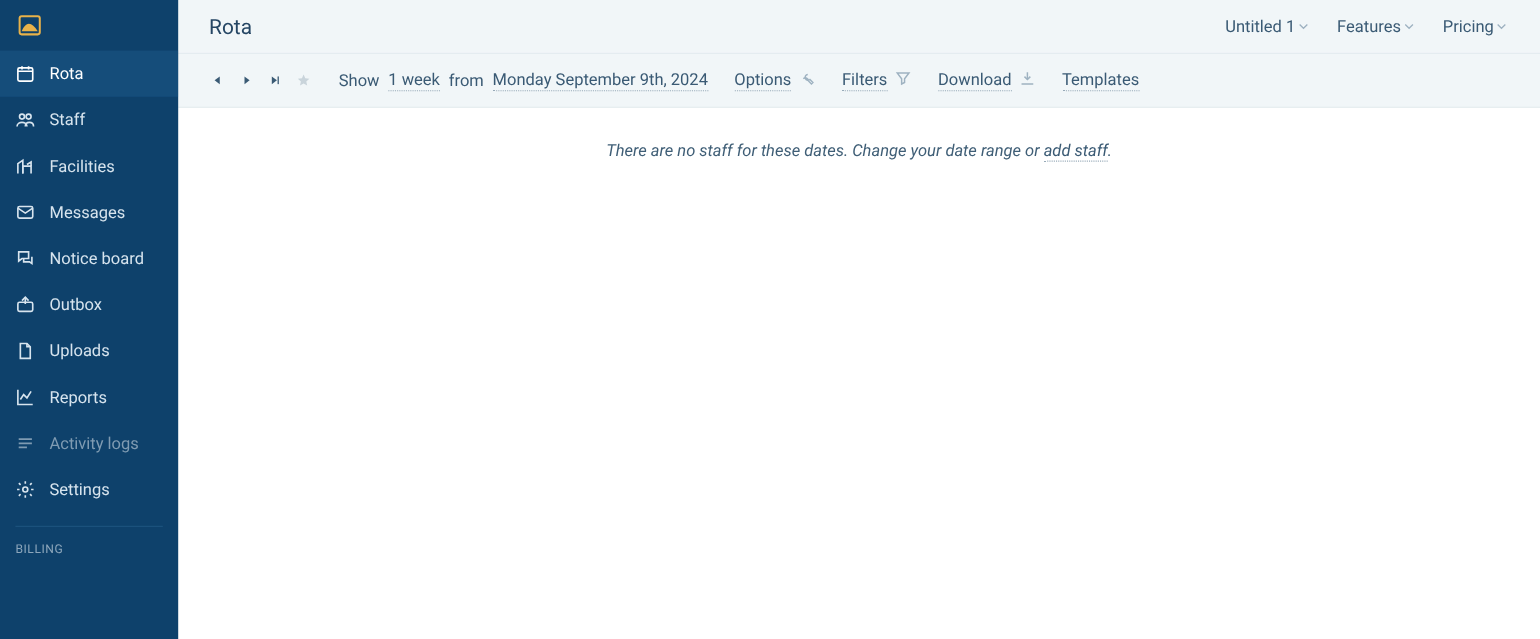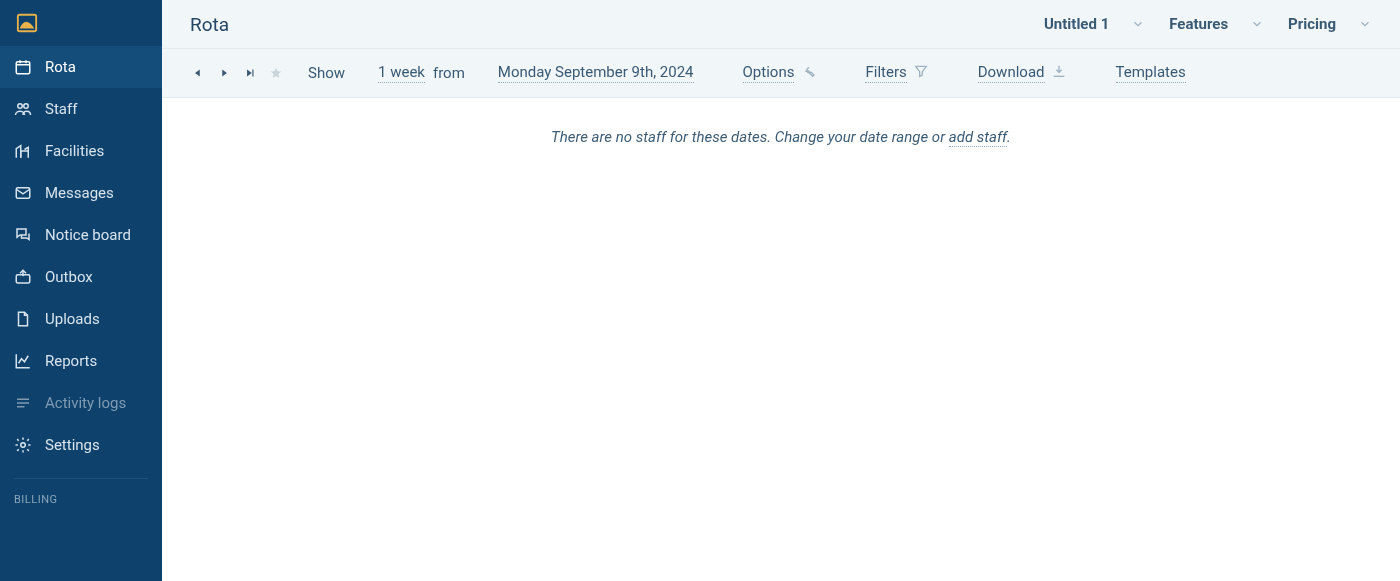--- a/index.html
+++ b/index.html
@@ -57,22 +57,22 @@
     background: #f1f6f8;
     display: flex;
     align-items: center;
     padding: 0 28px;
     color: #2a4b63;
     gap: 24px;
   }
   .page-title { font-size: 19px; color: #254664; font-weight: 400; }
   .header-spacer { flex: 1; }
   .header-menu {
-    display: flex; align-items: center; gap: 22px;
-    color: #3a5a74; cursor: pointer; font-size: 15px; font-weight: bold;
+    display: flex; align-items: center; gap: 0;
+    color: #3a5a74; cursor: pointer; font-size: 15px;
   }
   .header-menu svg { width: 14px; height: 14px; }
   .chev { width: 12px; height: 12px; color: #9eb2c1; }
 
   .toolbar {
     height: 50px;
     background: #f1f6f8;
     border-top: 1px solid #e3ebef;
     border-bottom: 1px solid #e4ebee;
     display: flex;
@@ -80,21 +80,21 @@
     padding: 13px 28px;
     gap: 24px;
     color: #3a5a74;
     font-size: 15px;
   }
   .nav-arrows { display: flex; align-items: center; gap: 10px; }
   .nav-arrows .btn { width: 16px; height: 16px; display:flex; align-items:center; justify-content:center; cursor:pointer; color:#3a5a74; }
   .nav-arrows .btn svg { width: 14px; height: 14px; display:block; }
   .nav-arrows .star { color:#c9d4db; }
   .toolbar .seg { display: flex; align-items: center; gap: 8px; }
-  .linkish { color:#3a5a74; border-bottom: 1px dotted #97aab8; cursor:pointer; padding-bottom: 1px; margin-left: 25px; }
+  .linkish { color:#3a5a74; border-bottom: 1px dotted #97aab8; cursor:pointer; padding-bottom: 1px; }
   .tool-icon { width: 16px; height: 16px; color:#9eb2c1; }
   .toolbar .item { display:flex; align-items:flex-start; gap:6px; cursor:pointer; }
 
   .content { padding: 30px 28px; color:#3a5a74; }
   .empty-msg { font-style: italic; color:#3f5e76; font-size: 15px; text-align: center; }
   .empty-msg .addlink { color:#3a5a74; border-bottom: 1px dotted #97aab8; cursor:pointer; text-decoration:none; font-style: italic; }
 </style>
 </head>
 <body>
 

